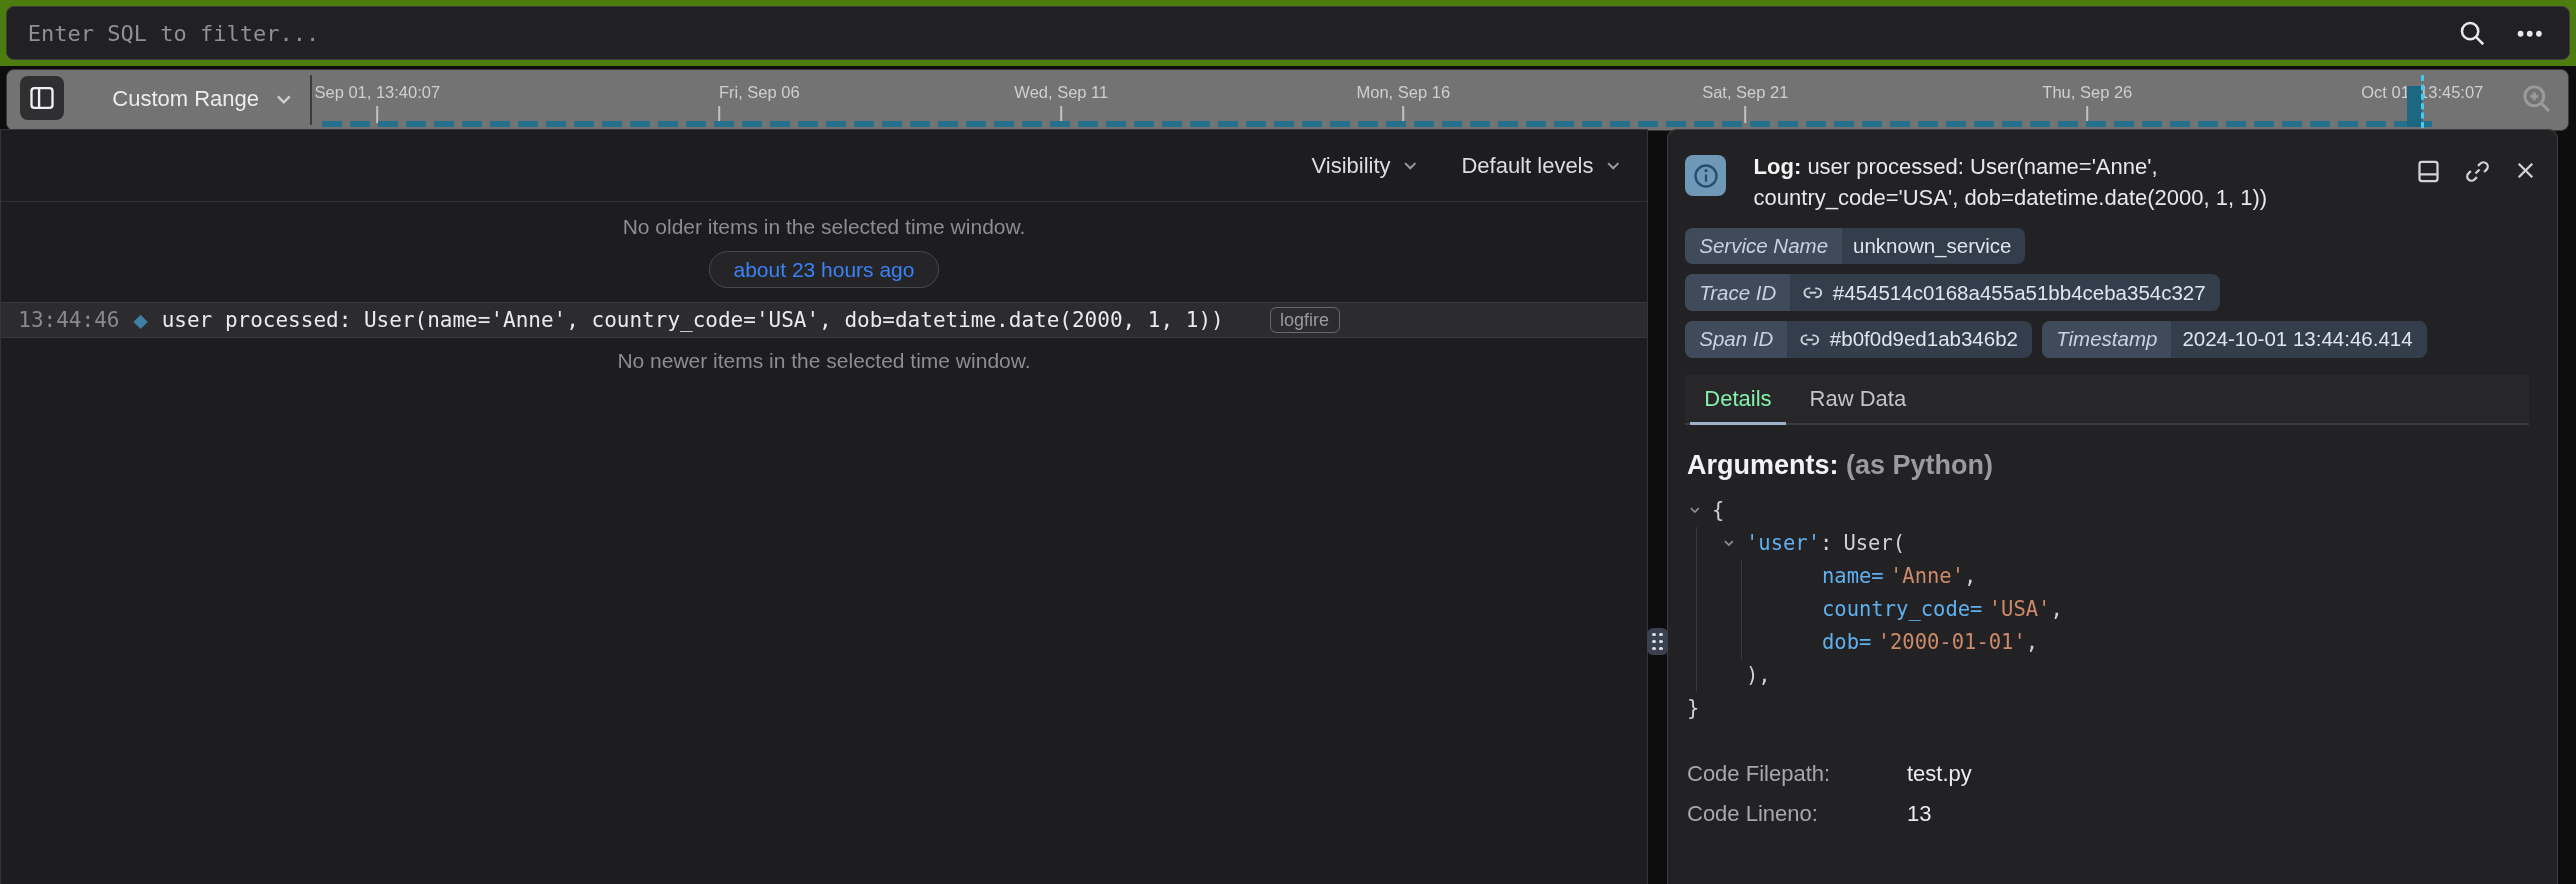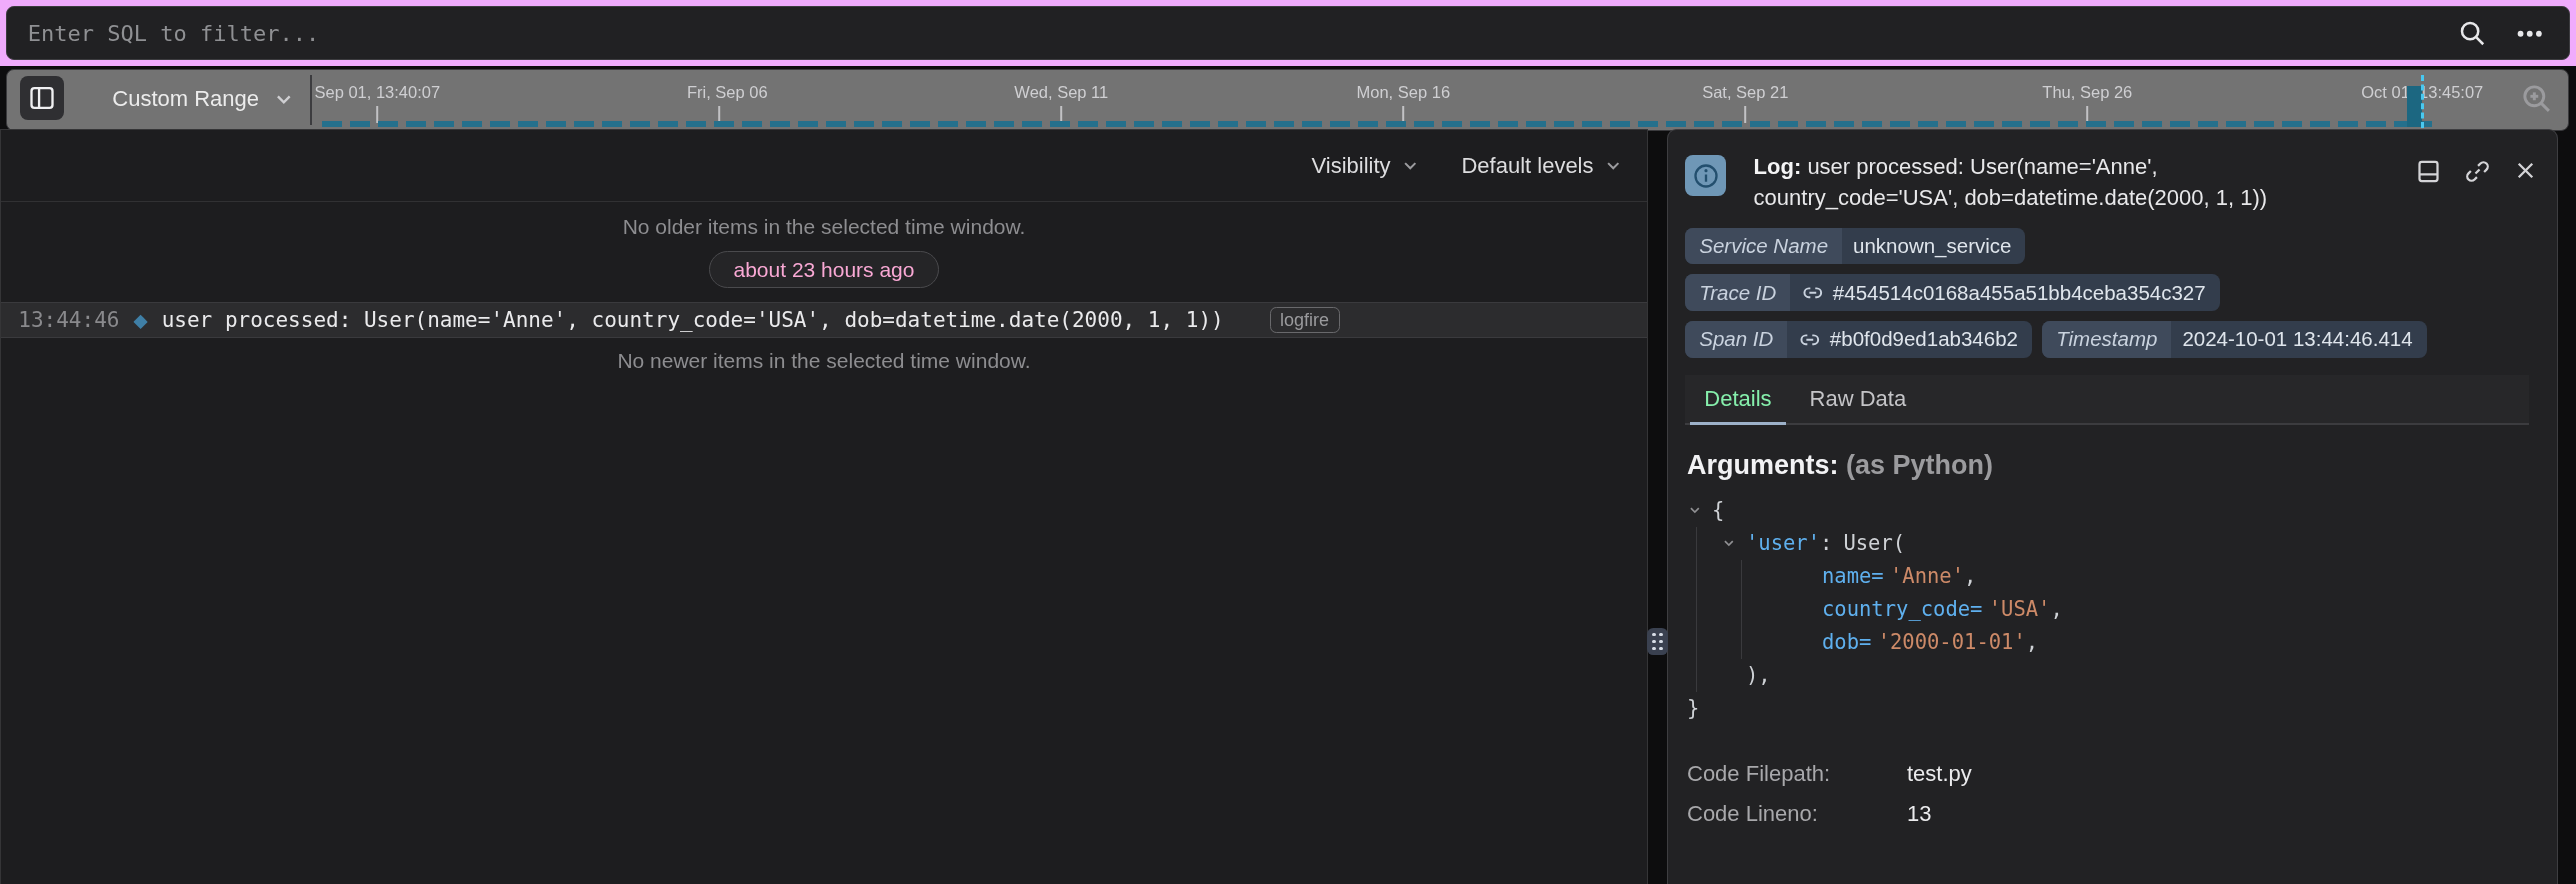--- a/index.html
+++ b/index.html
@@ -1,19 +1,19 @@
 <!DOCTYPE html>
 <html style="font-size:12.6px"><head>
 <meta charset="utf-8">
 <style>
   * { margin:0; padding:0; box-sizing:border-box; }
   html,body { width:2576px; height:885px; overflow:hidden; background:#0d0d0e; font-family:"Liberation Sans", sans-serif; }
 
   
-  .topbar { position:absolute; left:0; top:0; width:2576px; height:66px; background:#f0abfc; }
+  .topbar { position:absolute; left:0; top:0; width:2576px; height:66px; background:#4d7c0f; }
   .sql-input { position:absolute; left:6.3px; right:6.3px; top:6.3px; height:54px; background:#212123; border:1.6px solid #3c3c3f; border-radius:7.9px; display:flex; align-items:center; }
   .sql-placeholder { margin-left:20.5px; font-family:"DejaVu Sans Mono", monospace; font-size:22px; color:#8f9093; flex:1; }
   .sql-icons { display:flex; align-items:center; gap:27px; margin-right:23.6px; }
   .icon-btn { display:flex; align-items:center; justify-content:center; cursor:pointer; background:none; border:none; }
 
   
   .timebar { position:absolute; left:6.3px; top:69px; width:2563px; height:62px; background:#737373; border:1.6px solid #3a3a3d; border-radius:7.9px; }
   .sidebar-toggle { position:absolute; left:12.6px; top:6.3px; width:44px; height:44px; border-radius:7.9px; background:#2f2f32; display:flex; align-items:center; justify-content:center; }
   .range-select { position:absolute; left:105px; top:0; height:57px; display:flex; align-items:center; gap:12.6px; color:#ececec; font-size:22px; }
   .timebar-divider { position:absolute; left:303px; top:4.7px; bottom:4.7px; width:1.6px; background:#3c3c3f; }
@@ -24,21 +24,21 @@
   .tl-spike { position:absolute; left:2400px; bottom:3.1px; width:15px; height:41px; background:#1c6781; }
   .tl-selection { position:absolute; left:2414px; top:4.7px; bottom:1.6px; width:0; border-left:3.1px dashed #49c8ef; }
   .zoom-btn { position:absolute; right:14px; top:11px; }
 
   
   .main-panel { position:absolute; left:0; top:129px; width:1648px; bottom:0; background:#1d1d1f; border:1.6px solid #353537; border-bottom:none; }
   .main-toolbar { height:72px; border-bottom:1.6px solid #313133; display:flex; align-items:center; justify-content:flex-end; gap:41px; padding-right:23.6px; }
   .dropdown { display:flex; align-items:center; gap:9.4px; color:#dddddf; font-size:22px; cursor:pointer; }
   .center-note { text-align:center; color:#8d8d90; font-size:21px; margin-top:12.6px; }
   .time-badge-wrap { display:flex; justify-content:center; margin-top:12.6px; }
-  .time-badge { border:1.6px solid #4a4a4d; background:#252527; color:#f9a8d4; font-size:21px; border-radius:786px; padding:5.5px 23.6px; }
+  .time-badge { border:1.6px solid #4a4a4d; background:#252527; color:#3b82f6; font-size:21px; border-radius:786px; padding:5.5px 23.6px; }
   .log-row { margin-top:14px; height:36px; background:#2c2c2e; border-top:1.6px solid #3a3a3d; border-bottom:1.6px solid #3a3a3d; display:flex; align-items:center; font-family:"DejaVu Sans Mono", monospace; font-size:21px; cursor:pointer; }
   .log-time { color:#8a8a8d; margin-left:17.3px; }
   .log-diamond { color:#3f7fa6; font-size:23.6px; margin:0 14px; }
   .log-msg { color:#eaeaec; }
   .log-tag { margin-left:46px; font-family:"Liberation Sans", sans-serif; font-size:18px; color:#9a9a9d; border:1.6px solid #69696c; border-radius:6.3px; padding:1.6px 9.4px; }
 
   
   .drag-handle { position:absolute; left:1647px; top:628px; width:20.5px; height:27px; background:#3a4150; border-radius:6.3px; display:grid; grid-template-columns:repeat(2,3.9px); grid-template-rows:repeat(3,3.9px); gap:3.1px; place-content:center; cursor:col-resize; z-index:5; }
   .drag-handle i { width:3.9px; height:3.9px; border-radius:50%; background:#d7dde6; }
 
@@ -109,21 +109,21 @@
   </button>
   <div class="range-select">
     <span>Custom Range</span>
     <svg width="23.6" height="23.6" viewBox="0 0 24 24" fill="none" stroke="#cfcfd2" stroke-width="2.4">
         <polyline points="6,9.5 12,15.5 18,9.5"></polyline>
       </svg>
   </div>
   <div class="timebar-divider"></div>
 
   <span class="tl-label" style="left:370px">Sep 01, 13:40:07</span>
-  <span class="tl-label" style="left:720px">Fri, Sep 06</span>
+  <span class="tl-label" style="left:752px">Fri, Sep 06</span>
   <span class="tl-label" style="left:1054px">Wed, Sep 11</span>
   <span class="tl-label" style="left:1396px">Mon, Sep 16</span>
   <span class="tl-label" style="left:1738px">Sat, Sep 21</span>
   <span class="tl-label" style="left:2080px">Thu, Sep 26</span>
   <span class="tl-label" style="left:2415px">Oct 01, 13:45:07</span>
 
   <i class="tl-tick" style="left:370px"></i>
   <i class="tl-tick" style="left:712px"></i>
   <i class="tl-tick" style="left:1054px"></i>
   <i class="tl-tick" style="left:1396px"></i>

